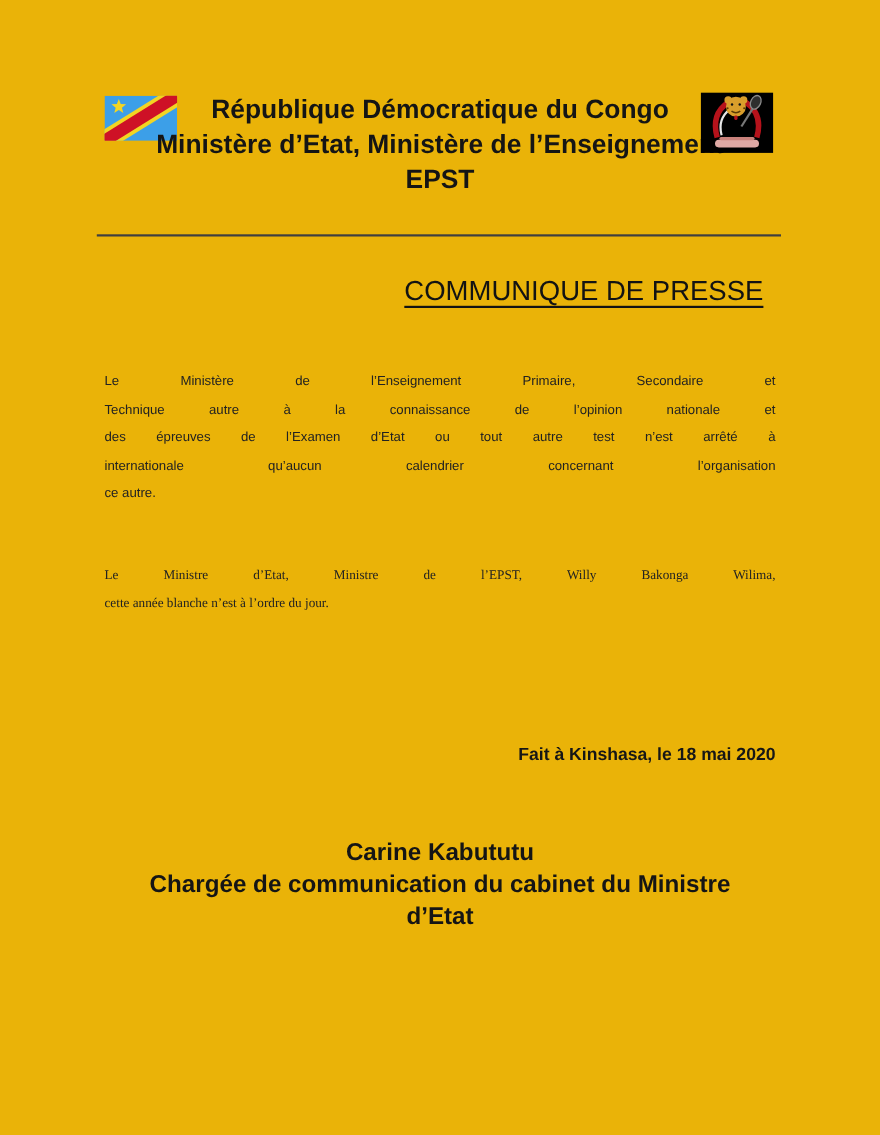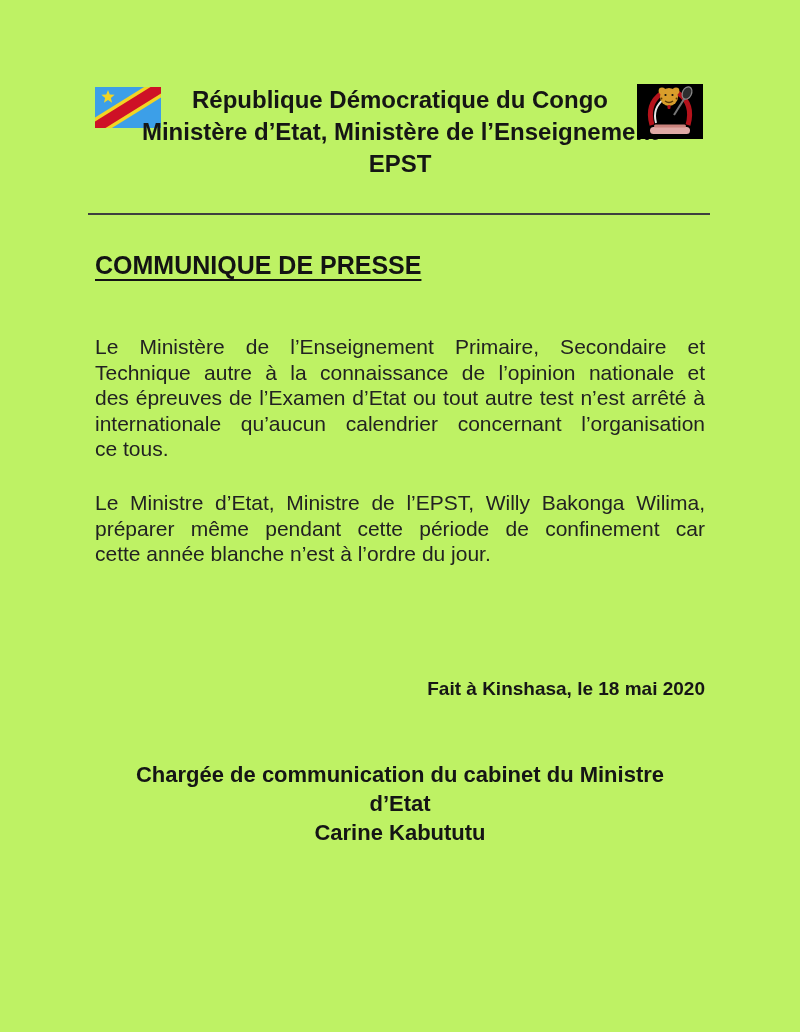--- a/index.html
+++ b/index.html
@@ -1,20 +1,20 @@
 <!DOCTYPE html>
 <html><head>
 <meta charset="utf-8">
 <style>
   html, body { margin: 0; padding: 0; background: #ffffff; }
   .page {
     position: relative;
     width: 800px;
     height: 1032px;
-    background: #bef264;
+    background: #eab308;
     overflow: hidden;
     font-family: "Liberation Sans", sans-serif;
     color: #1f1f1f;
   }
   .flag {
     position: absolute;
     left: 95px; top: 87px;
     width: 66px; height: 41px;
   }
   .emblem {
@@ -33,48 +33,48 @@
     color: #151515;
   }
   .rule {
     position: absolute;
     left: 88px; top: 213px;
     width: 622px;
     border-top: 2px solid #3f3f3f;
   }
   .title {
     position: absolute;
-    left: 95px; top: 251px;
+    left: 84px; top: 251px;
     width: 610px;
-    text-align: left;
-    font-weight: 700;
+    text-align: right;
+    font-weight: 400;
     font-size: 25px;
     color: #131313;
     text-decoration: underline;
     text-decoration-thickness: 2px;
     text-underline-offset: 5px;
   }
   .bodytext {
     position: absolute;
     left: 95px; top: 334px;
     width: 610px;
-    font-size: 21px;
+    font-size: 12px;
     line-height: 25.6px;
     color: #222222;
   }
-  .para + .para { margin-top: 28px; }
+  .para + .para { margin-top: 48px; font-family: Liberation Serif, serif; }
   .bl { text-align: justify; text-align-last: justify; }
   .bl.last { text-align-last: left; }
   .dateline {
     position: absolute;
     left: 95px; top: 678px;
     width: 610px;
     text-align: right;
     font-weight: 700;
-    font-size: 19px;
+    font-size: 16px;
     color: #161616;
   }
   .signature {
     position: absolute;
     left: 120px; top: 760px;
     width: 560px;
     text-align: center;
     font-weight: 700;
     font-size: 22px;
     line-height: 29px;
@@ -122,29 +122,28 @@
   <div class="rule"></div>
 
   <div class="title">COMMUNIQUE DE PRESSE</div>
 
   <div class="bodytext">
     <div class="para">
       <div class="bl">Le Ministère de l’Enseignement Primaire, Secondaire et</div>
       <div class="bl">Technique autre à la connaissance de l’opinion nationale et</div>
       <div class="bl">des épreuves de l’Examen d’Etat ou tout autre test n’est arrêté à</div>
       <div class="bl">internationale qu’aucun calendrier concernant l’organisation</div>
-      <div class="bl last">ce tous.</div>
+      <div class="bl last">ce autre.</div>
     </div>
     <div class="para">
       <div class="bl">Le Ministre d’Etat, Ministre de l’EPST, Willy Bakonga Wilima,</div>
-      <div class="bl">préparer même pendant cette période de confinement car</div>
       <div class="bl last">cette année blanche n’est à l’ordre du jour.</div>
     </div>
   </div>
 
   <div class="dateline">Fait à Kinshasa, le 18 mai 2020</div>
 
   <div class="signature">
+    <div>Carine Kabututu</div>
     <div>Chargée de communication du cabinet du Ministre d’Etat</div>
-    <div>Carine Kabututu</div>
   </div>
 
 </div>
 
 </body></html>

